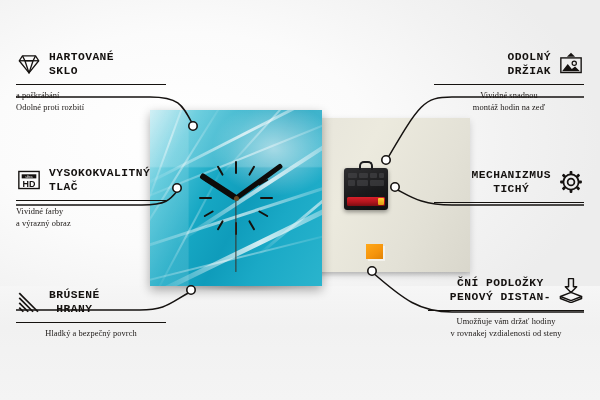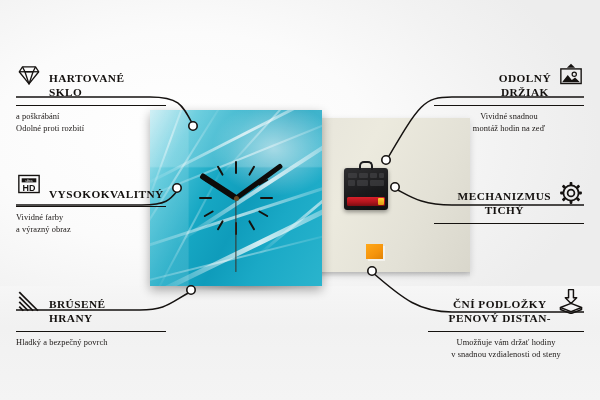--- a/index.html
+++ b/index.html
@@ -14,43 +14,42 @@
 
   
   .wires { position:absolute; inset:0; width:600px; height:400px; pointer-events:none; }
 
   
   .feat { position:absolute; width:150px; }
   .feat.right { text-align:center; }
   .feat .head { display:flex; align-items:center; gap:7px; }
   .feat.right .head { flex-direction:row-reverse; }
   .feat .title {
-    font-family:Liberation Serif, serif;
+    font-family:Liberation Mono, monospace;
     font-weight:bold;
     font-size:11.3px;
     letter-spacing:0.45px;
     line-height:1.28;
     color:#14110f;
     text-transform:uppercase;
-    margin-top:21px;
   }
   .feat .rule { height:1px; background:#15120f; margin:5px 0 5px 0; }
   .feat .desc {
     font-family:"Liberation Serif", serif;
     font-size:8.4px;
     line-height:1.42;
     color:#1b1715;
     letter-spacing:0.08px;
   }
   .ico { width:26px; height:26px; flex:0 0 26px; display:block; }
 
   
   #f-glass { left:16px;  top:50px;  }
   #f-print { left:16px;  top:166px; }
-  #f-edge  { left:16px;  top:276px; }
+  #f-edge  { left:16px;  top:288px;text-align:center; }
   
   #f-hold  { left:434px; top:50px;  }
   #f-mech  { left:434px; top:168px; }
   #f-foam  { left:428px; top:276px; width:156px; }
 
   
   .panel {
     position:absolute; left:295px; top:118px; width:175px; height:154px;
     background: linear-gradient(118deg,#e6e4da 0%,#eceade 35%,#e3e1d6 70%,#d9d7cc 100%);
     box-shadow: 0 3px 7px rgba(0,0,0,.16);
@@ -254,20 +253,21 @@
   <div class="feat" id="f-print">
     <div class="head">
       <svg class="ico" viewBox="0 0 32 32">
         <rect x="3.5" y="5.5" width="25" height="21" fill="none" stroke="#151210" stroke-width="1.7"></rect>
         <rect x="7" y="9" width="18" height="5" fill="#151210"></rect>
         <text x="16" y="13.2" font-family="Liberation Sans, sans-serif" font-size="4.4" fill="#ffffff" text-anchor="middle">ultra</text>
         <text x="16" y="24" font-family="Liberation Sans, sans-serif" font-size="11" font-weight="bold" fill="#151210" text-anchor="middle">HD</text>
       </svg>
       <div class="title">
         <div>VYSOKOKVALITNÝ</div>
+        <div>TLAČ</div>
       </div>
     </div>
     <div class="rule"></div>
     <div class="desc">
       <div>Vividné farby</div>
       <div>a výrazný obraz</div>
     </div>
   </div>
 
   <div class="feat" id="f-edge">
@@ -346,17 +346,17 @@
         <path d="M3 24 V26.5 L16 31.5 L29 26.5 V24" fill="none" stroke="#151210" stroke-width="1.8" stroke-linejoin="round"></path>
       </svg>
       <div class="title">
         <div>ČNÍ PODLOŽKY</div>
         <div>PENOVÝ DISTAN-</div>
       </div>
     </div>
     <div class="rule"></div>
     <div class="desc">
       <div>Umožňuje vám držať hodiny</div>
-      <div>v snadnou vzdialenosti od steny</div>
+      <div>v rovnakej vzdialenosti od steny</div>
     </div>
   </div>
 
 </div>
 
 </body></html>

